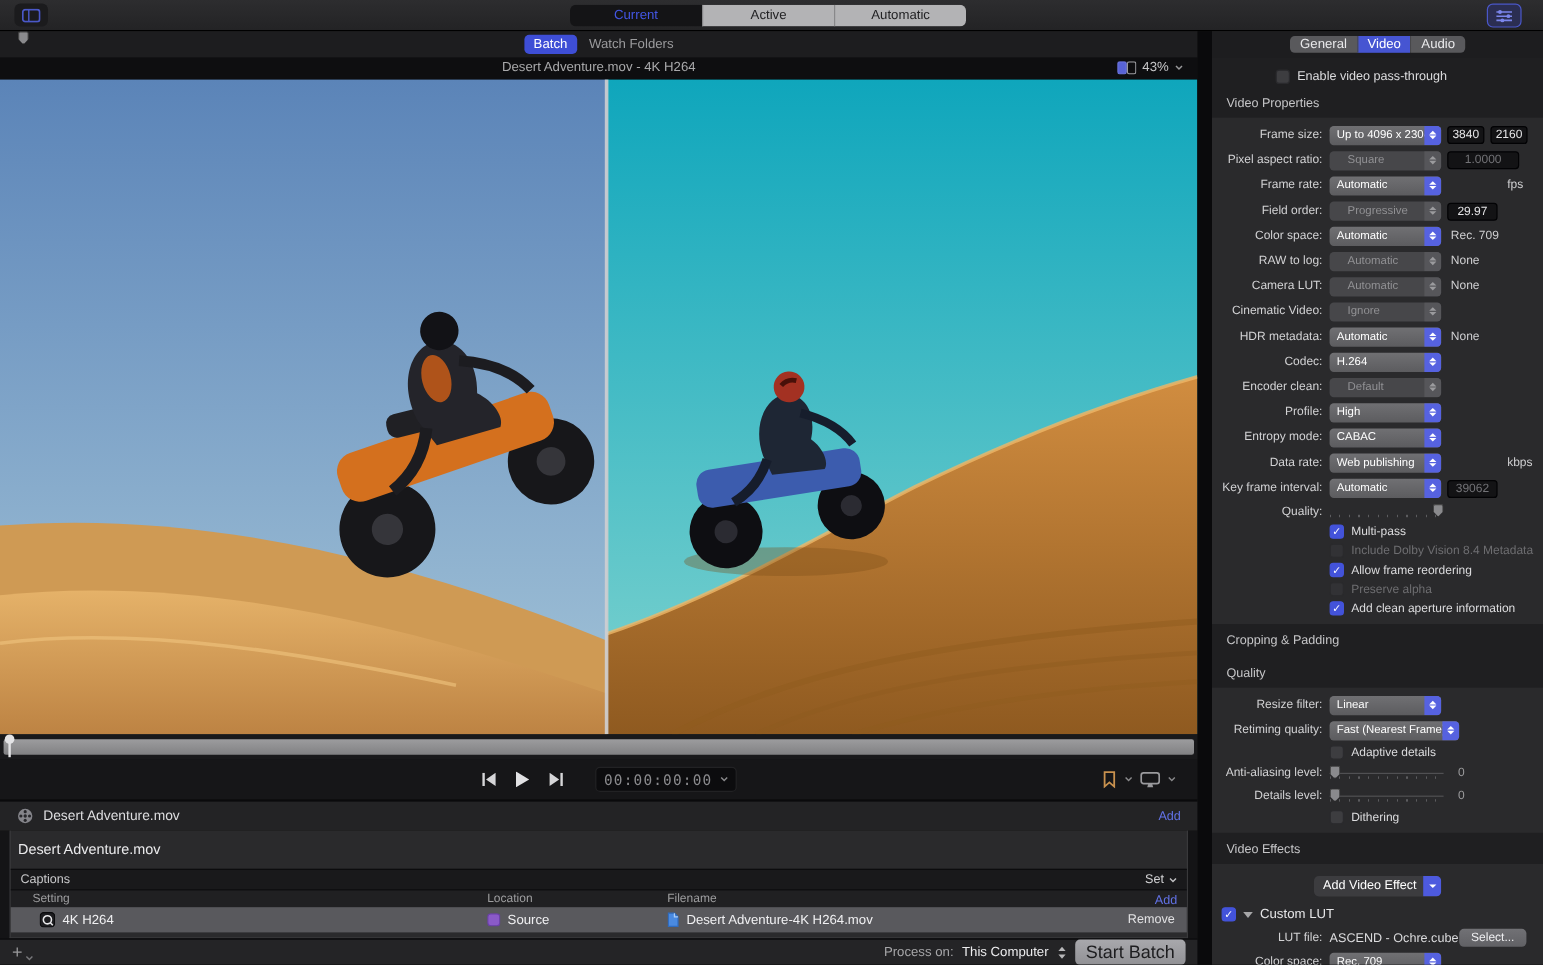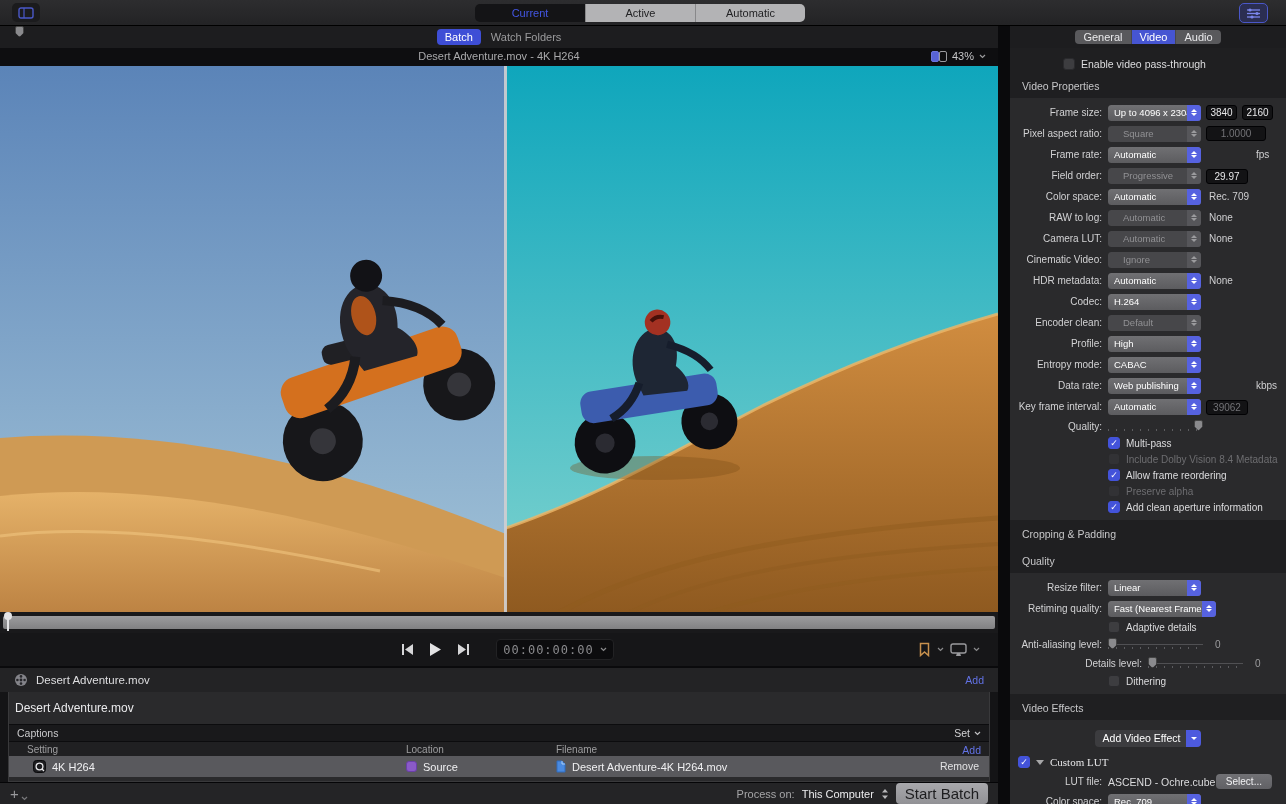--- a/index.html
+++ b/index.html
@@ -135,21 +135,21 @@
     clip-path:polygon(0 0,100% 0,100% 58%,50% 100%,0 58%); }
   .slider .thumb.right { right:0; } .slider .thumb.left { left:0; }
   .slider-val { margin-left:12px; color:#9c9c9e; }
 
   .fx-btn-row { display:flex; justify-content:center; padding:6px 0 5px 0; }
   .fx-btn { display:flex; height:17px; border-radius:4px; overflow:hidden; background:#3c3c3f; }
   .fx-btn .t { padding:0 6px 0 8px; color:#fff; font-size:10.5px; line-height:17px; }
   .fx-btn .pa { width:15px; background:#4d5ade; display:flex; align-items:center; justify-content:center; }
   .lut-row { display:flex; align-items:center; height:20px; padding-left:8px; gap:6px; }
   .disclosure { width:0; height:0; border-left:4px solid transparent; border-right:4px solid transparent; border-top:5px solid #a6a6a8; }
-  .lut-title { font-size:11px; color:#e6e6e8;font-family:Liberation Serif, serif; }
+  .lut-title { font-size:11px; color:#e6e6e8; }
   .lutfile-row { display:flex; align-items:center; height:19px; }
   .lut-value { font-size:10.5px; color:#dcdcde; flex:1; }
   .btn-select { margin-right:14px; background:linear-gradient(#717175,#616165); color:#f0f0f2;
     border-radius:4px; font-size:10px; padding:2px 10px; }
 
   .chev { display:inline-block; width:7px; height:5px; }
 </style>
 </head>
 <body>
 
@@ -628,21 +628,21 @@
       </div>
       <div class="prow" style="height:19px;">
         <span class="plabel">Anti-aliasing level:</span>
         <span class="slider">
           <span class="line"></span>
             <span class="track"></span>
             <span class="thumb left"></span>
         </span>
         <span class="slider-val">0</span>
       </div>
-      <div class="prow" style="height:19px;margin-left:40px;">
+      <div class="prow" style="height:19px;">
         <span class="plabel">Details level:</span>
         <span class="slider">
           <span class="line"></span>
             <span class="track"></span>
             <span class="thumb left"></span>
         </span>
         <span class="slider-val">0</span>
       </div>
       <div class="cbrow">
         <span class="cb"></span>

